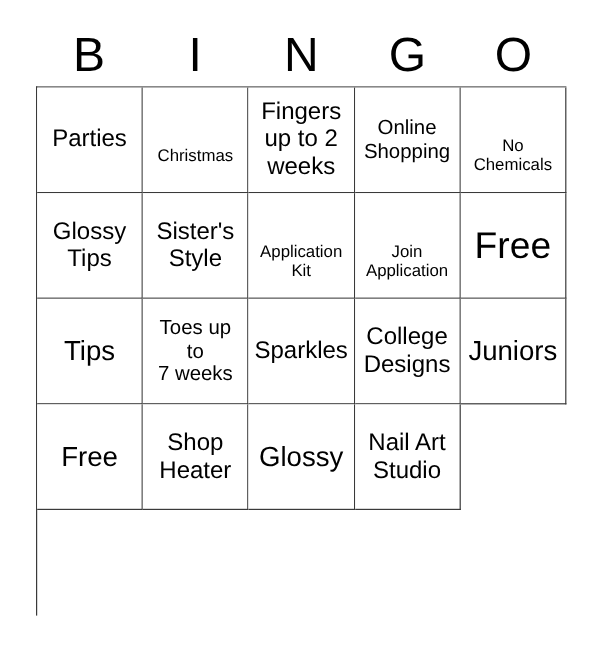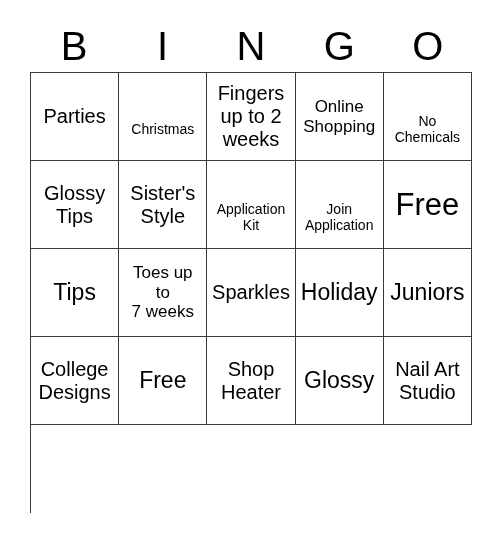--- a/index.html
+++ b/index.html
@@ -144,28 +144,25 @@
       </div>
       <div class="cell">
         <span class="cell-text fs-s">Toes up
 to
 7 weeks</span>
       </div>
       <div class="cell">
         <span class="cell-text fs-m">Sparkles</span>
       </div>
       <div class="cell">
-        <span class="cell-text fs-l">Holiday</span>
+        <span class="cell-text fs-m">College
+Designs</span>
       </div>
       <div class="cell">
         <span class="cell-text fs-l">Juniors</span>
-      </div>
-      <div class="cell">
-        <span class="cell-text fs-m">College
-Designs</span>
       </div>
       <div class="cell">
         <span class="cell-text fs-l">Free</span>
       </div>
       <div class="cell">
         <span class="cell-text fs-m">Shop
 Heater</span>
       </div>
       <div class="cell">
         <span class="cell-text fs-l">Glossy</span>

